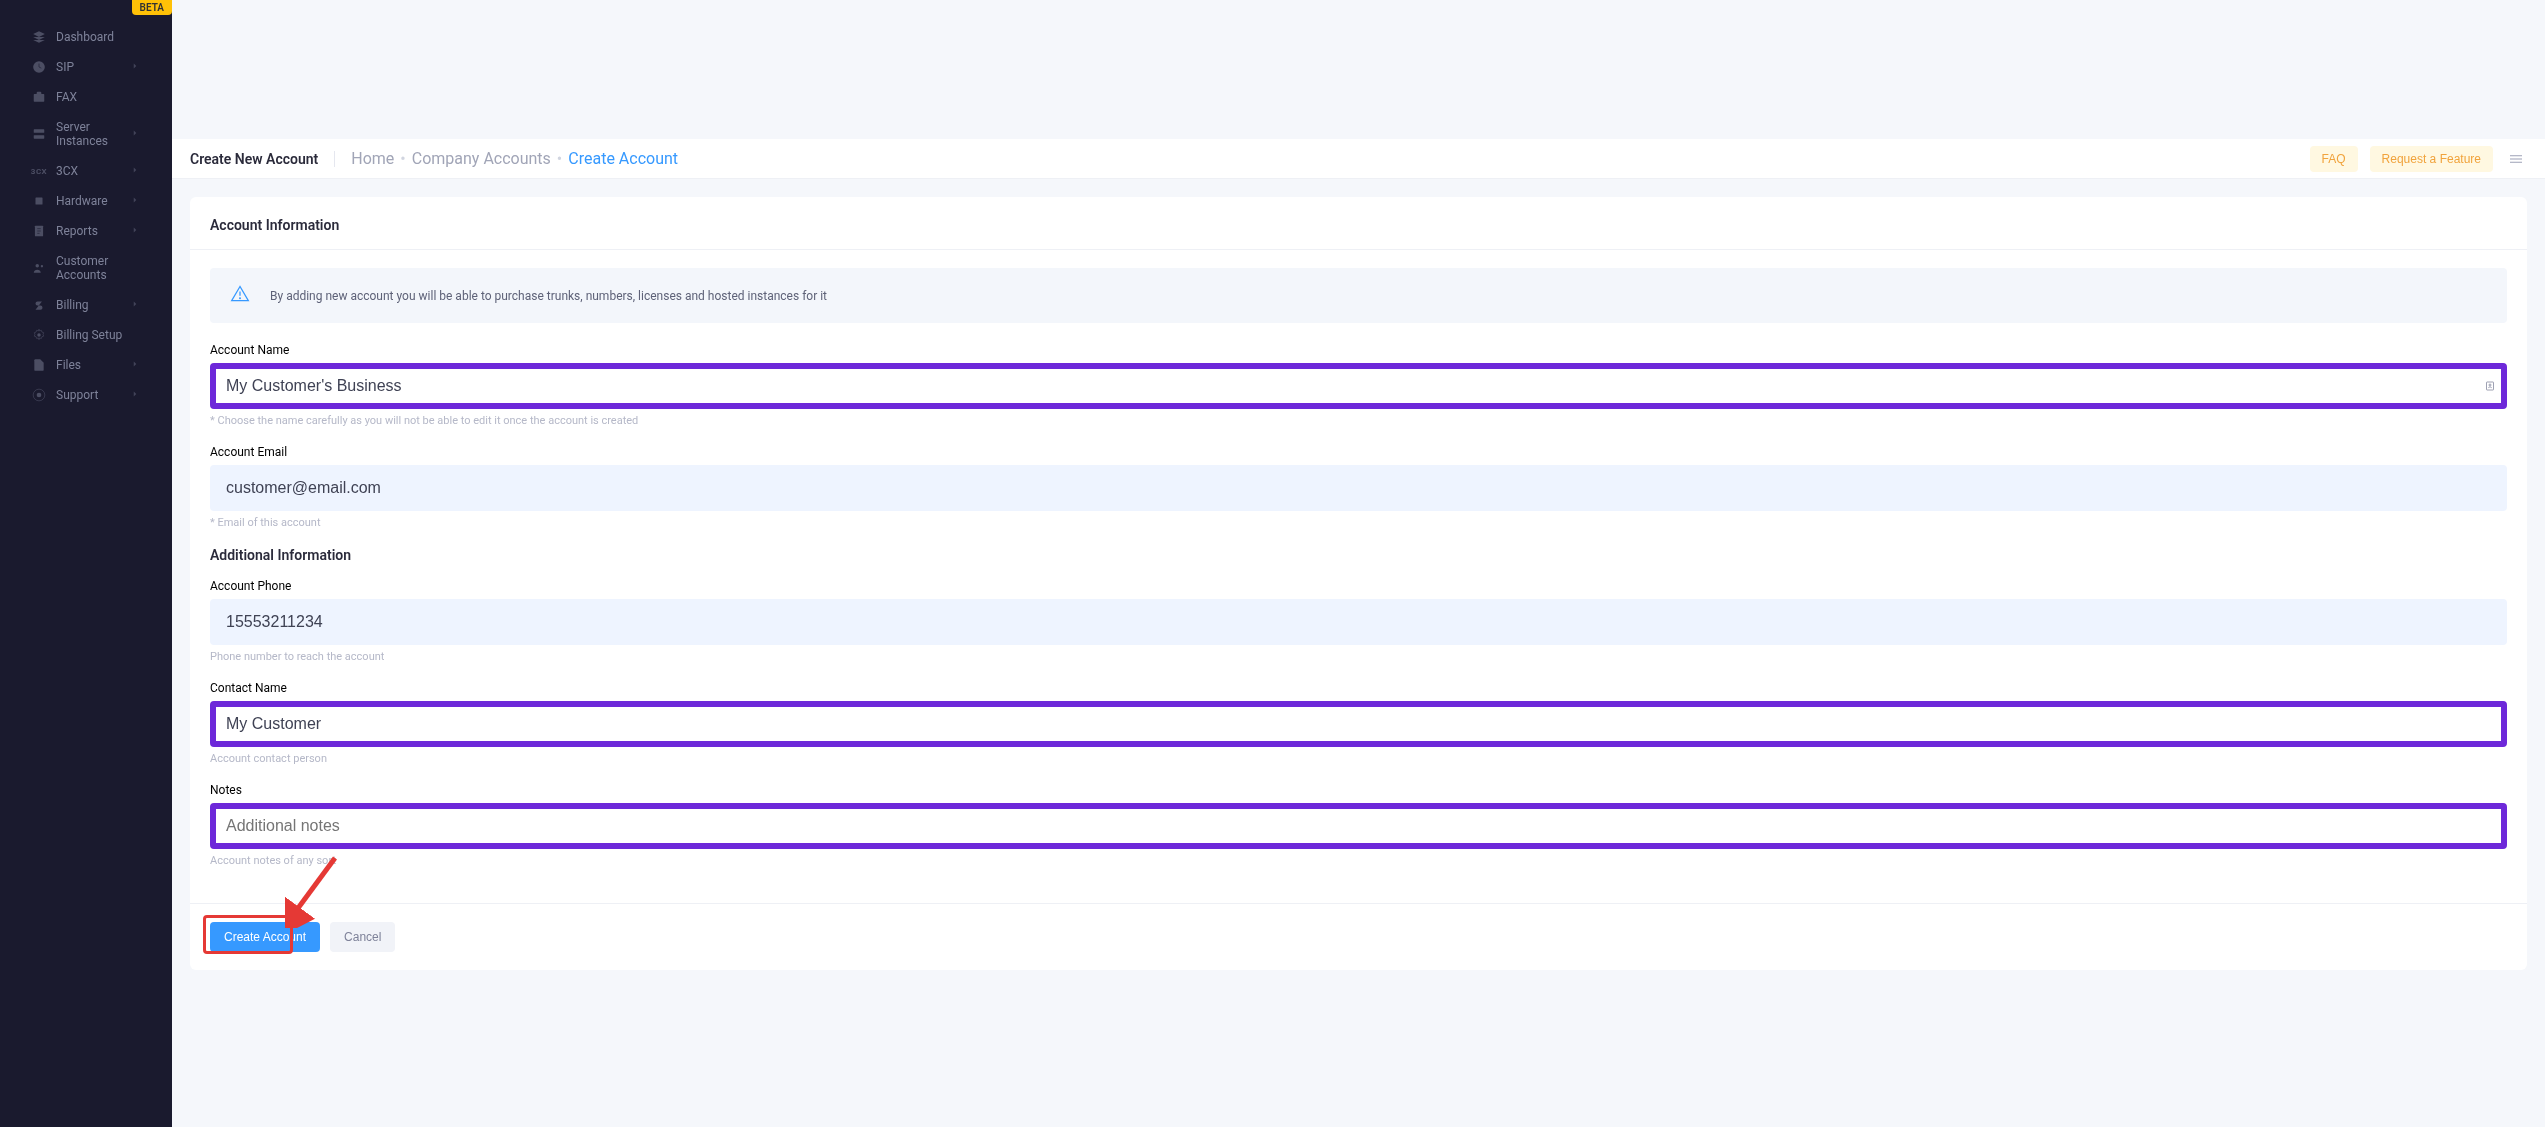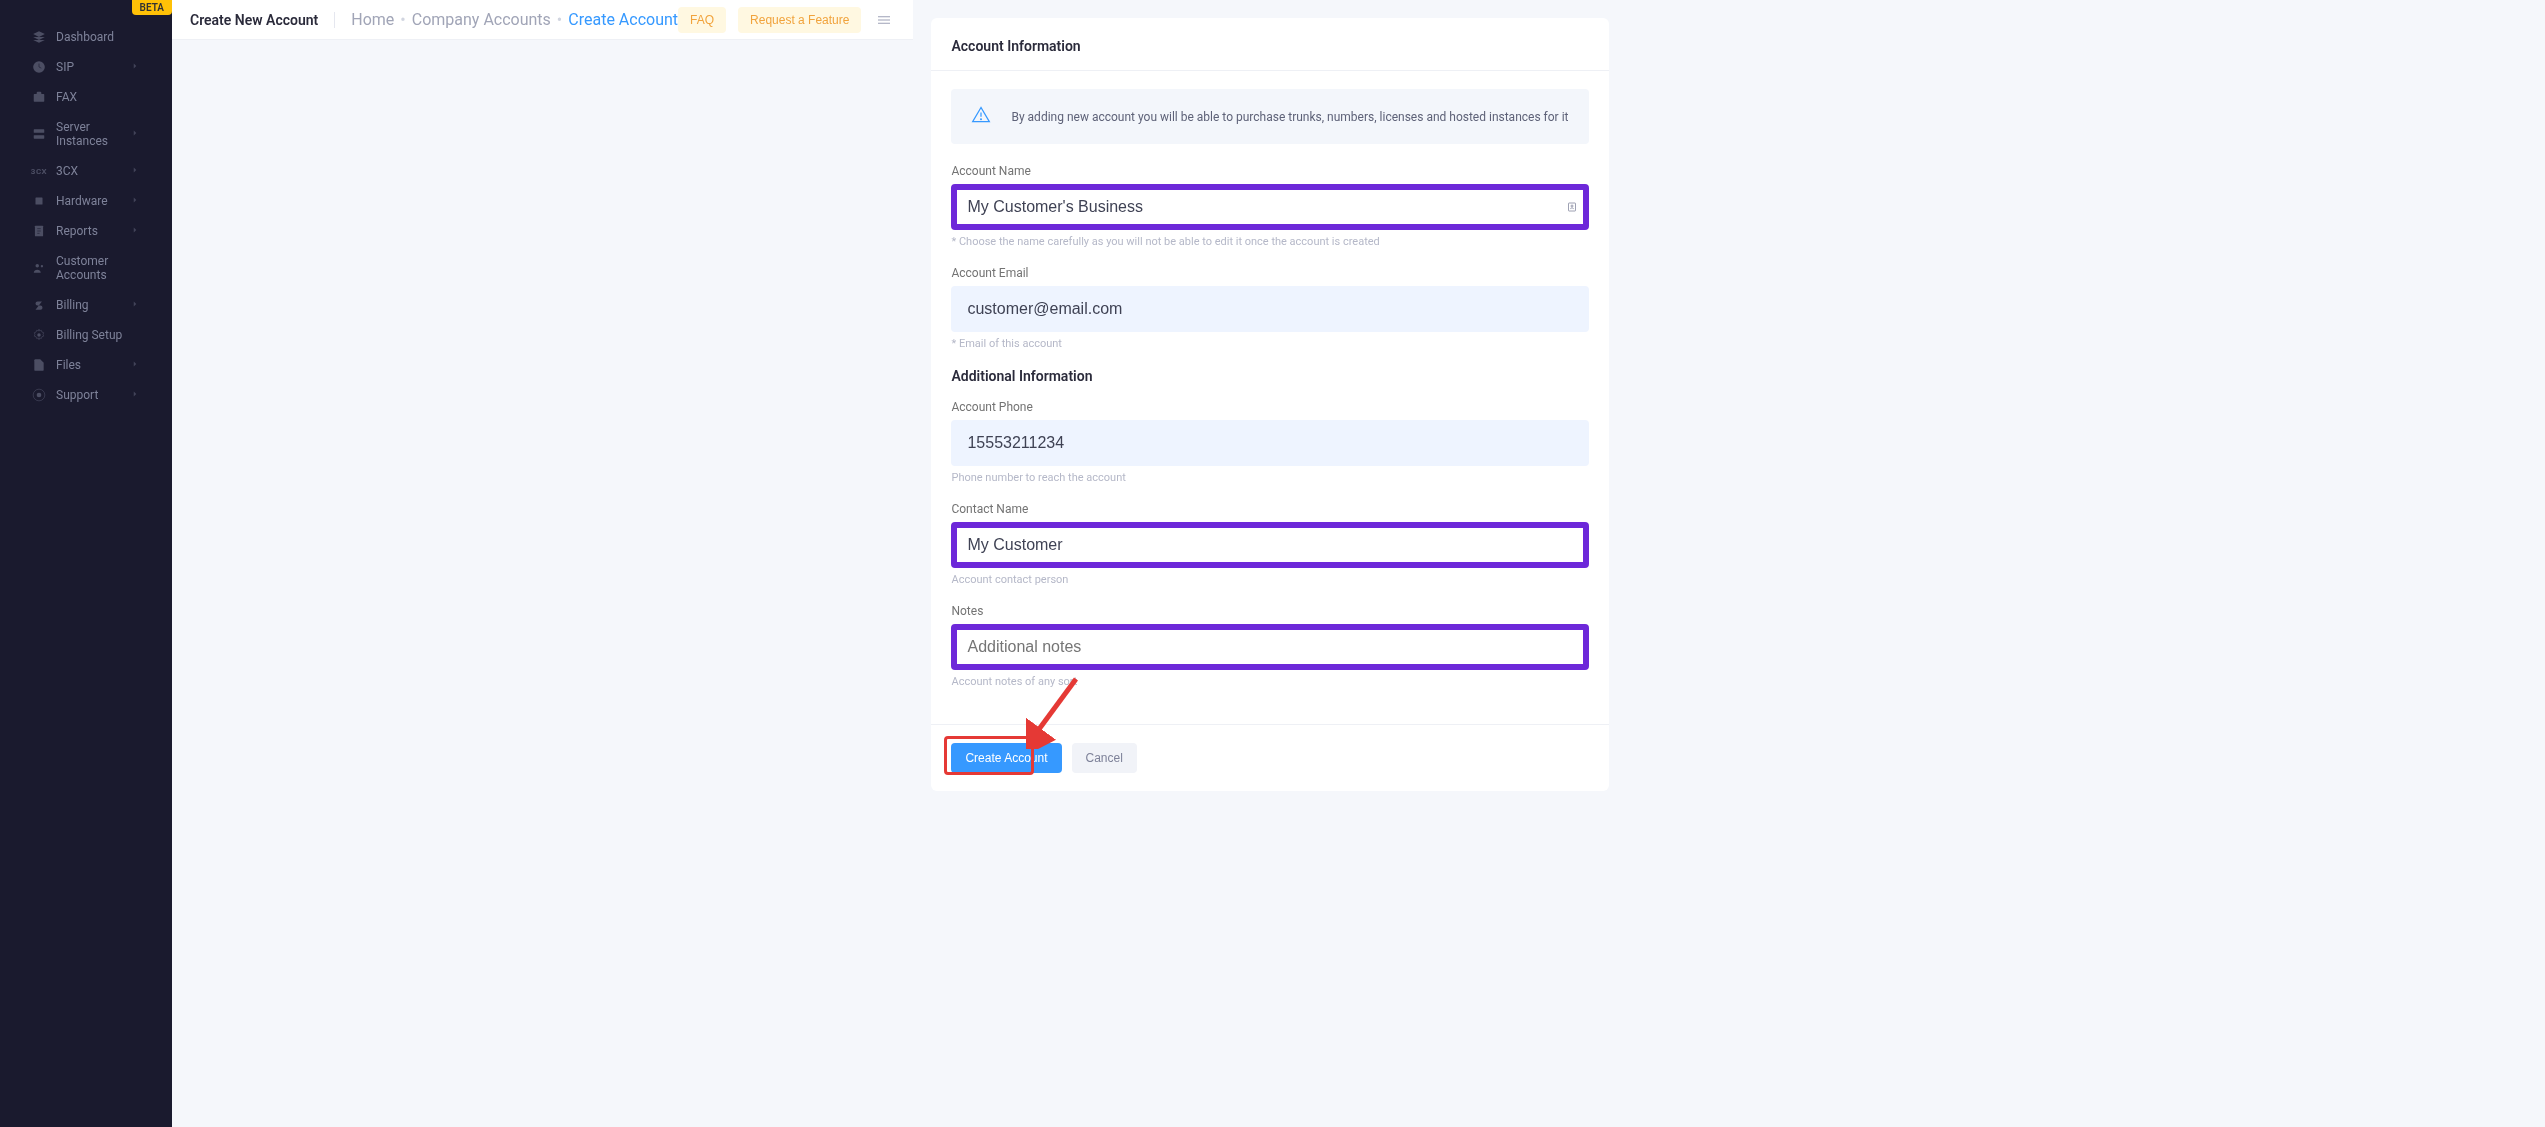--- a/index.html
+++ b/index.html
@@ -12,21 +12,21 @@
 .sidebar-nav { padding-top: 22px; }
 .sidebar-item { display: flex; align-items: center; padding: 8px 32px; color: #7e8299; font-size: 12px; cursor: pointer; position: relative; }
 .sidebar-icon { width: 14px; height: 14px; margin-right: 10px; display: inline-flex; align-items: center; justify-content: center; opacity: 0.5; }
 .sidebar-icon svg { width: 14px; height: 14px; fill: currentColor; }
 .sidebar-icon.text-icon { font-size: 8px; font-weight: 700; letter-spacing: 0.5px; }
 .sidebar-label { flex: 1; }
 .sidebar-chevron { opacity: 0.4; }
 .sidebar-chevron svg { width: 10px; height: 10px; fill: currentColor; }
 
 
-.main { flex: 1; display: flex; min-width: 0; }
+.main { flex: 1; display: flex; flex-direction: column; min-width: 0; justify-content: center; }
 
 
 .header { background: #fff; display: flex; align-items: center; padding: 0 18px; height: 40px; border-bottom: 1px solid #eef0f5; }
 .page-title { font-size: 14px; font-weight: 600; color: #2b2b3b; padding-right: 16px; border-right: 1px solid #e5e7ef; margin-right: 16px; }
 .breadcrumb { display: flex; align-items: center; font-size: 16px; gap: 6px; }
 .breadcrumb-item { color: #a1a5b7; }
 .breadcrumb-item.active { color: #3699ff; }
 .breadcrumb-sep { color: #d1d5e0; }
 .header-actions { margin-left: auto; display: flex; align-items: center; gap: 12px; }
 .btn-faq, .btn-feature { background: #fff8e1; color: #f1a33c; border: none; padding: 6px 12px; border-radius: 4px; font-size: 12px; font-weight: 500; cursor: pointer; }
@@ -39,21 +39,21 @@
 .card-header { padding: 20px 20px 16px 20px; border-bottom: 1px solid #eef0f5; }
 .card-header-title { font-size: 14px; font-weight: 600; color: #2b2b3b; }
 .card-body { padding: 18px 20px; }
 
 .info-box { background: #f3f6fb; border-radius: 4px; padding: 16px 20px; display: flex; align-items: center; gap: 20px; margin-bottom: 20px; }
 .info-box-icon { color: #3699ff; }
 .info-box-icon svg { width: 20px; height: 20px; stroke: currentColor; fill: none; }
 .info-box-text { font-size: 12px; color: #5e6278; }
 
 .form-group { margin-bottom: 18px; }
-.form-label { display: block; font-size: 12px; color: #737373; margin-bottom: 6px; }
+.form-label { display: block; font-size: 12px; color: #000000; margin-bottom: 6px; }
 .form-control { width: 100%; border: 6px solid #6d28d9; border-radius: 4px; padding: 8px 10px; font-size: 16px; color: #3f4254; background: #fff; outline: none; }
 .form-control.filled-blue { background: #eef4ff; border-color: #eef4ff; }
 .form-text { font-size: 11px; color: #b5b8c8; margin-top: 5px; display: block; }
 
 .section-title { font-size: 14px; font-weight: 600; color: #2b2b3b; margin: 8px 0 16px 0; }
 
 .card-footer { border-top: 1px solid #eef0f5; padding: 18px 20px; display: flex; gap: 10px; position: relative; }
 .btn-primary { background: #3699ff; color: #fff; border: none; padding: 8px 14px; border-radius: 4px; font-size: 12px; font-weight: 500; cursor: pointer; }
 .btn-secondary { background: #f1f3f8; color: #7e8299; border: none; padding: 8px 14px; border-radius: 4px; font-size: 12px; cursor: pointer; }
 .highlight-box { position: absolute; border: 3px solid #e53935; border-radius: 4px; pointer-events: none; left: 13px; top: 11px; width: 90px; height: 39px; }

